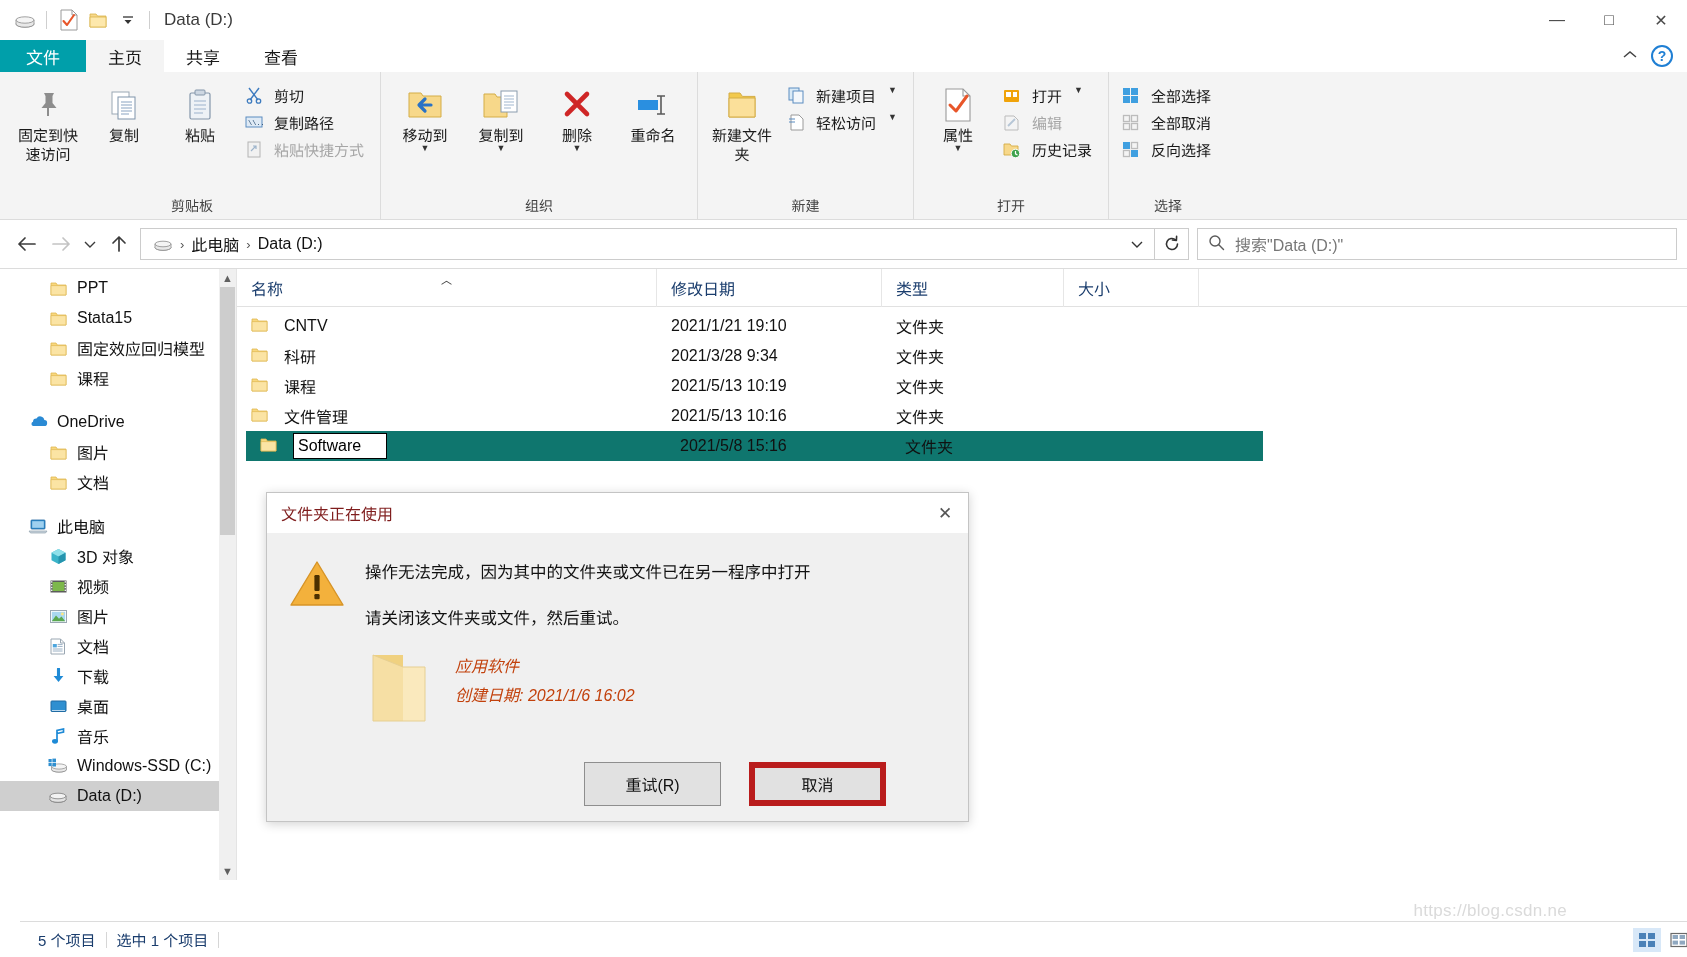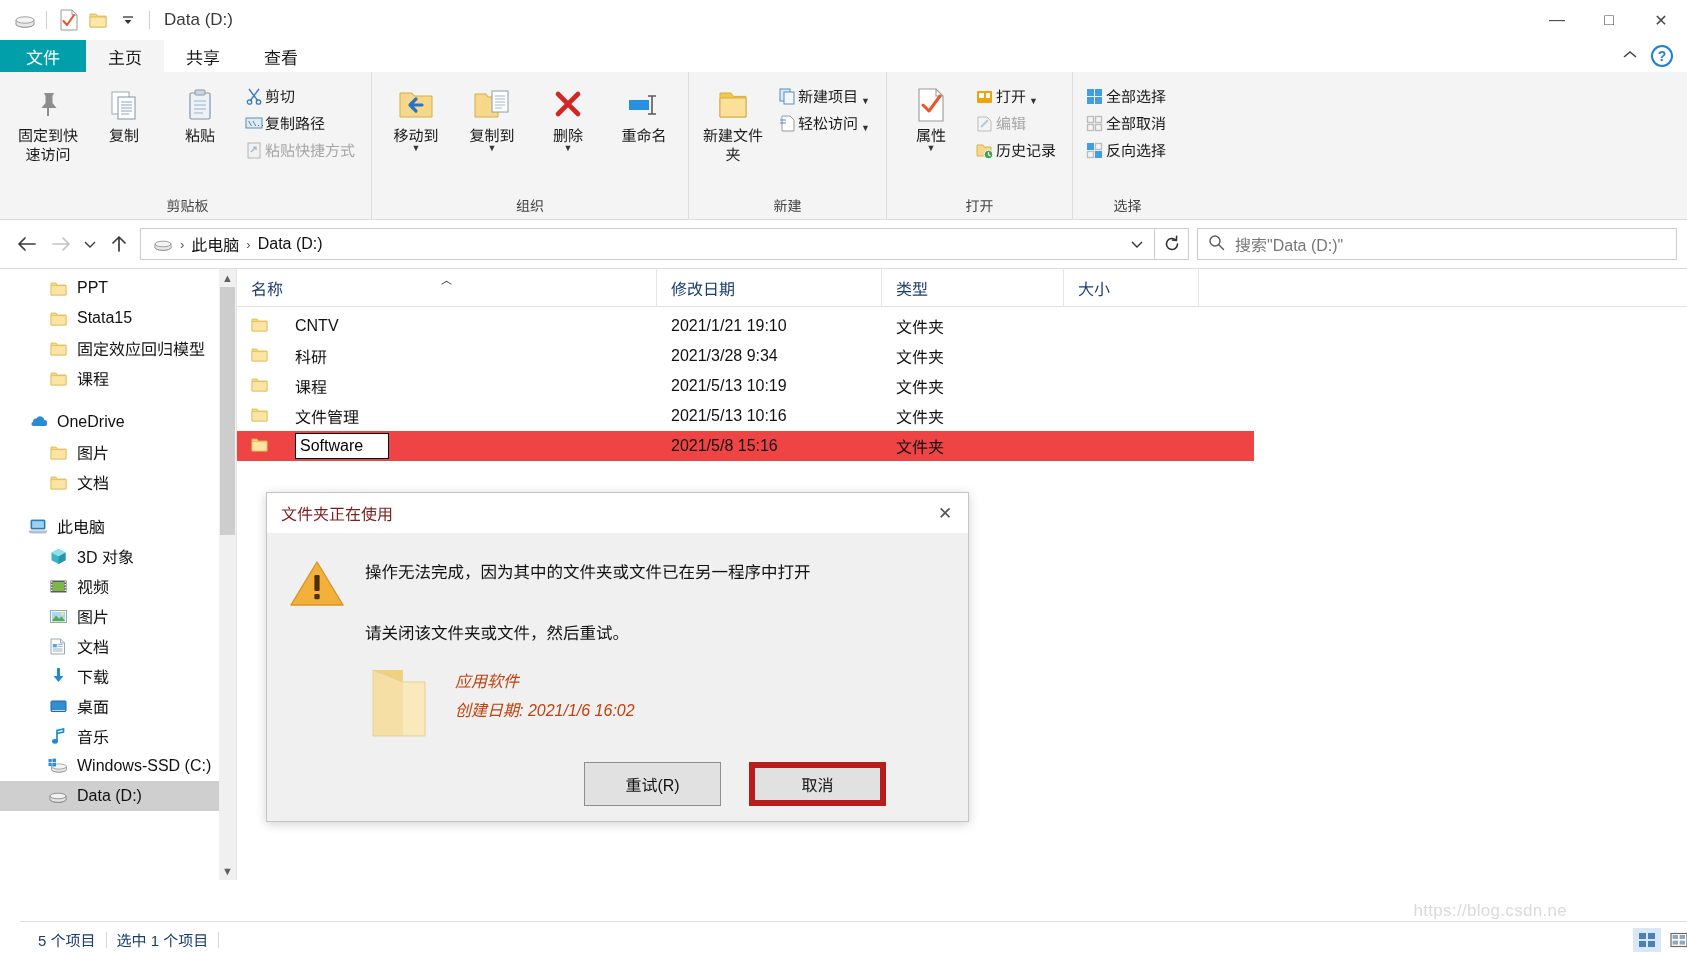--- a/index.html
+++ b/index.html
@@ -69,21 +69,21 @@
     text-align:center; font-size:14px; color:#444; height:26px; line-height:26px;
   }
   .bigbtn {
     width:72px; display:flex; flex-direction:column; align-items:center;
     padding:4px 2px; cursor:default; text-align:center;
   }
   .bigbtn .glyph { height:42px; display:flex; align-items:center; justify-content:center; }
   .bigbtn .lbl { font-size:15px; color:#1a1a1a; line-height:19px; }
   .smallcol { display:flex; flex-direction:column; justify-content:flex-start; padding-top:2px;}
   .smallbtn {
-    display:flex; align-items:flex-end; gap:1px; padding:3px 8px 3px 4px;
+    display:flex; align-items:flex-start; gap:10px; padding:3px 8px 3px 4px;
     font-size:15px; color:#1a1a1a; cursor:default; white-space:nowrap;
   }
   .smallbtn.disabled { color:#a6a6a6;font-family:Liberation Serif, serif; }
   .smallbtn .sg { width:20px; height:20px; display:flex; align-items:center; justify-content:center; }
   .caret-dn { font-size:9px; color:#333; margin-left:2px; }
   .drop-caret { font-size:9px; color:#333; margin-top:-2px; }
 
   
   .addrbar {
     height:48px; display:flex; align-items:center; gap:0; padding:0 10px;
@@ -159,23 +159,23 @@
   }
   .col-name { width:420px; }
   .col-date { width:225px; }
   .col-type { width:182px; }
   .col-size { width:135px; }
 
   .rows { padding-top:4px; }
   .frow {
     height:30px; display:flex; align-items:center; cursor:default; position:relative;
   }
-  .frow.selected { background:#ef4444; }
+  .frow.selected { background:#0f766e;margin-left:9px; }
   .fcell { font-size:16px; color:#111; display:flex; align-items:center; }
-  .fcell.name { width:420px; padding-left:14px; gap:27px; }
+  .fcell.name { width:420px; padding-left:14px; gap:16px; }
   .fcell.date { width:225px; padding-left:14px; }
   .fcell.type { width:182px; padding-left:14px; }
   .fcell.size { width:135px; padding-left:14px; }
   .rename-input {
     border:1.6px solid #000; background:#fff; height:26px; font-size:16px;
     padding:0 4px; width:94px; display:flex; align-items:center; color:#000;
     font-family:"Liberation Sans", sans-serif;
   }
 
   
@@ -206,21 +206,21 @@
   }
   .dlg-title .t { font-size:16px; color:#7f1d1d; }
   .dlg-close {
     position:absolute; right:0; top:0; width:46px; height:40px;
     display:flex; align-items:center; justify-content:center;
     font-size:17px; color:#555;
   }
   .dlg-body { padding:22px 0 0 0; position:relative; height:230px;}
   .dlg-msg-row { display:flex; gap:20px; padding:0 22px; }
   .warn-ico { width:56px; flex:0 0 56px; padding-top:4px;}
-  .dlg-msgs { display:flex; flex-direction:column; gap:37px; padding-top:4px;}
+  .dlg-msgs { display:flex; flex-direction:column; gap:22px; padding-top:4px;}
   .dlg-msg { font-size:16.5px; color:#111; }
   .dlg-detail {
     display:flex; gap:18px; align-items:flex-start; padding:16px 0 0 96px;
   }
   .dlg-detail-txt { display:flex; flex-direction:column; gap:5px; padding-top:8px;}
   .dlg-detail-txt div { font-size:16px; color:#c2410c;font-style:italic; }
   .dlg-footer {
     position:absolute; left:0; bottom:0; width:100%; height:74px;
     display:flex; align-items:center; justify-content:flex-end; gap:28px;
     padding-right:82px;

